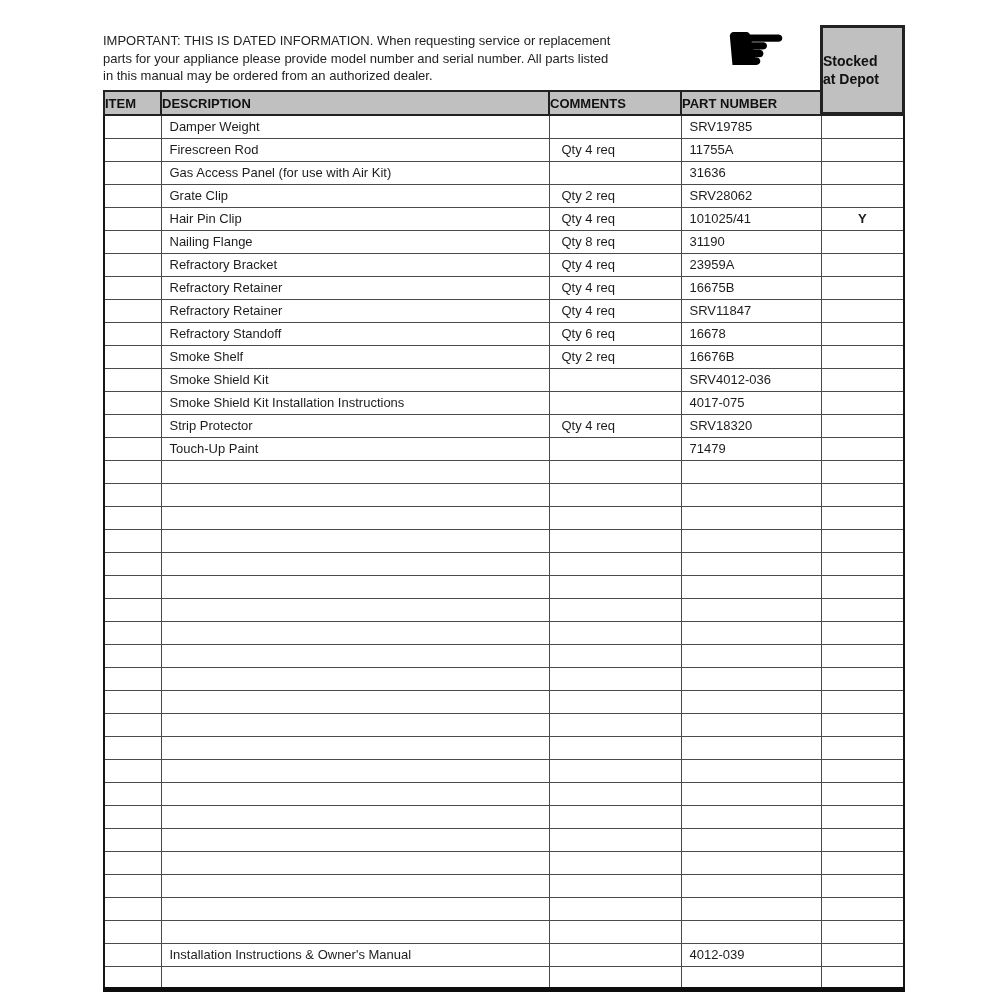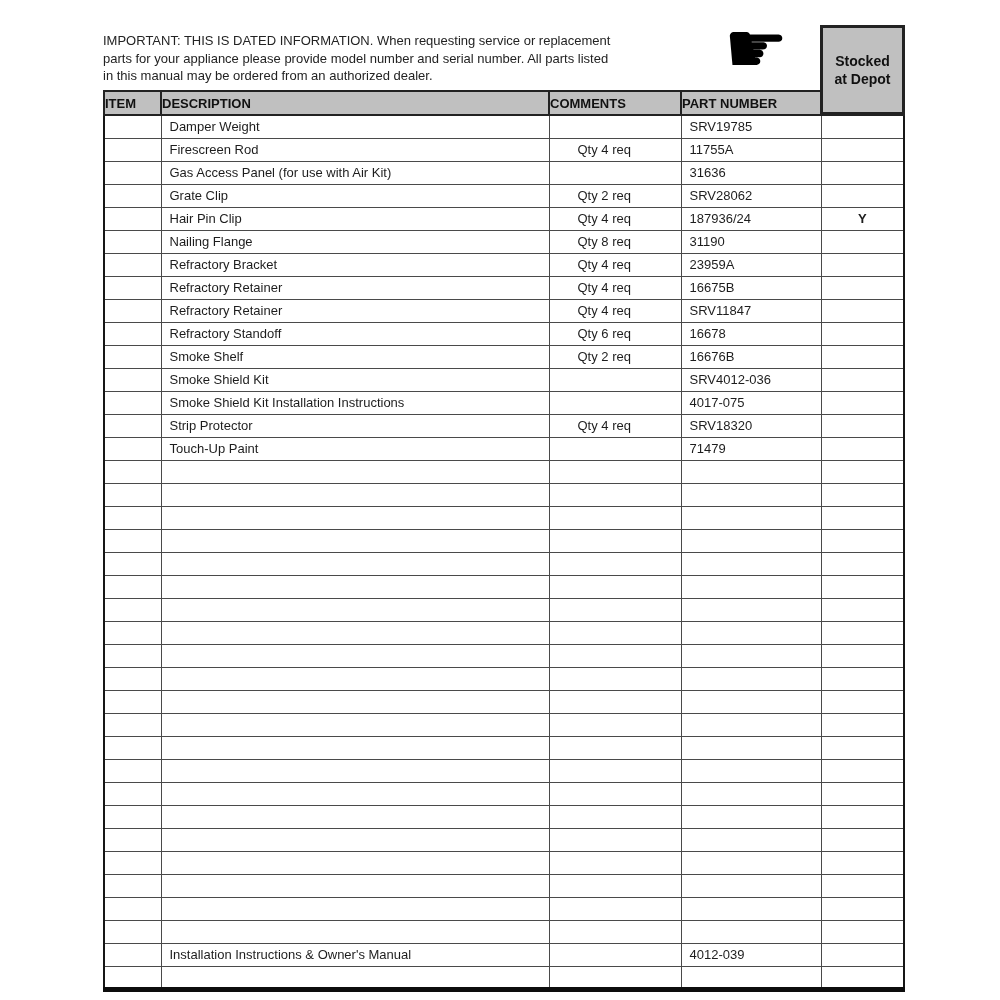--- a/index.html
+++ b/index.html
@@ -43,21 +43,21 @@
     position: absolute;
     left: 820px;
     top: 25px;
     width: 85px;
     height: 90px;
     background: #c0c0c0;
     border: 3px solid #222222;
     z-index: 3;
     display: flex;
     flex-direction: column;
-    align-items: center;
+    align-items: flex-start;
     justify-content: center;
     font-weight: bold;
     font-size: 14px;
     line-height: 18px;
     color: #111111;
   }
 
   
   table.parts {
     position: absolute;
@@ -84,21 +84,21 @@
   table.parts td {
     height: 23px;
     border: 1px solid #4a4a4a;
     font-size: 13px;
     padding: 0 0 0 8px;
     color: #1d1d1d;
     white-space: nowrap;
     overflow: hidden;
   }
   table.parts td.col-item { padding: 0; }
-  table.parts td.col-comments { padding-left: 28px; }
+  table.parts td.col-comments { padding-left: 12px; }
   table.parts td.col-part { padding-left: 8px; }
   table.parts td.col-stocked {
     padding: 0;
     text-align: center;
     font-weight: bold;
   }
 </style>
 </head>
 <body>
 
@@ -160,21 +160,21 @@
           <td class="col-item"></td>
           <td class="col-description">Grate Clip</td>
           <td class="col-comments">Qty 2 req</td>
           <td class="col-part">SRV28062</td>
           <td class="col-stocked"></td>
         </tr>
         <tr>
           <td class="col-item"></td>
           <td class="col-description">Hair Pin Clip</td>
           <td class="col-comments">Qty 4 req</td>
-          <td class="col-part">187936/24</td>
+          <td class="col-part">101025/41</td>
           <td class="col-stocked">Y</td>
         </tr>
         <tr>
           <td class="col-item"></td>
           <td class="col-description">Nailing Flange</td>
           <td class="col-comments">Qty 8 req</td>
           <td class="col-part">31190</td>
           <td class="col-stocked"></td>
         </tr>
         <tr>

